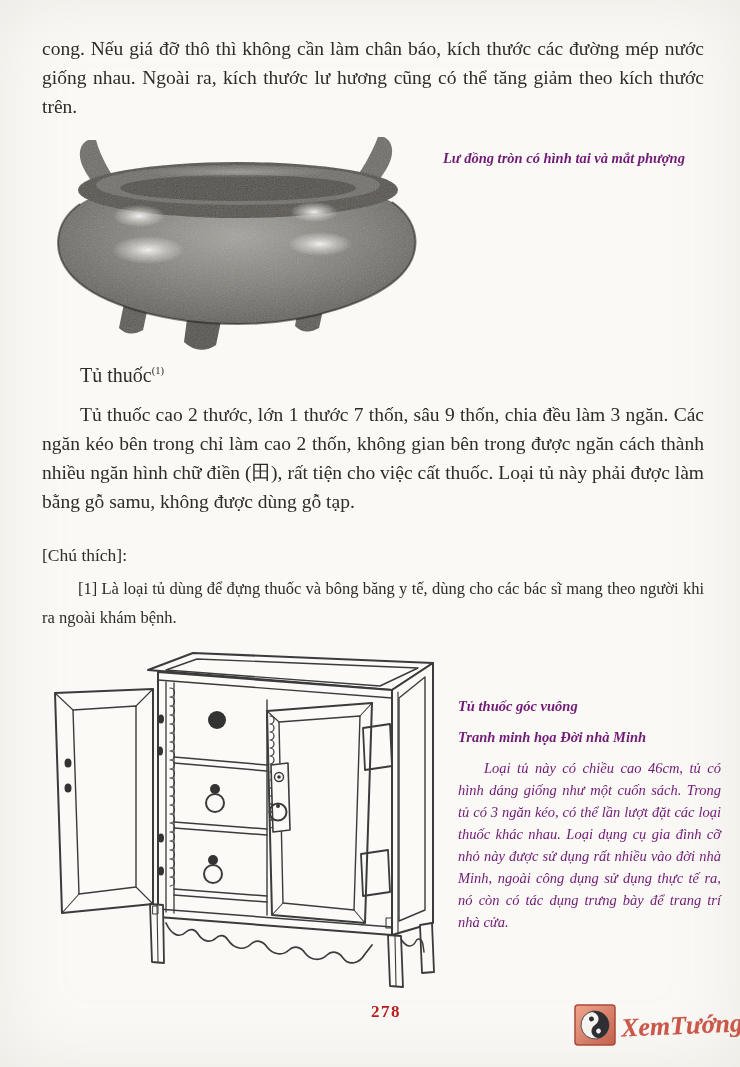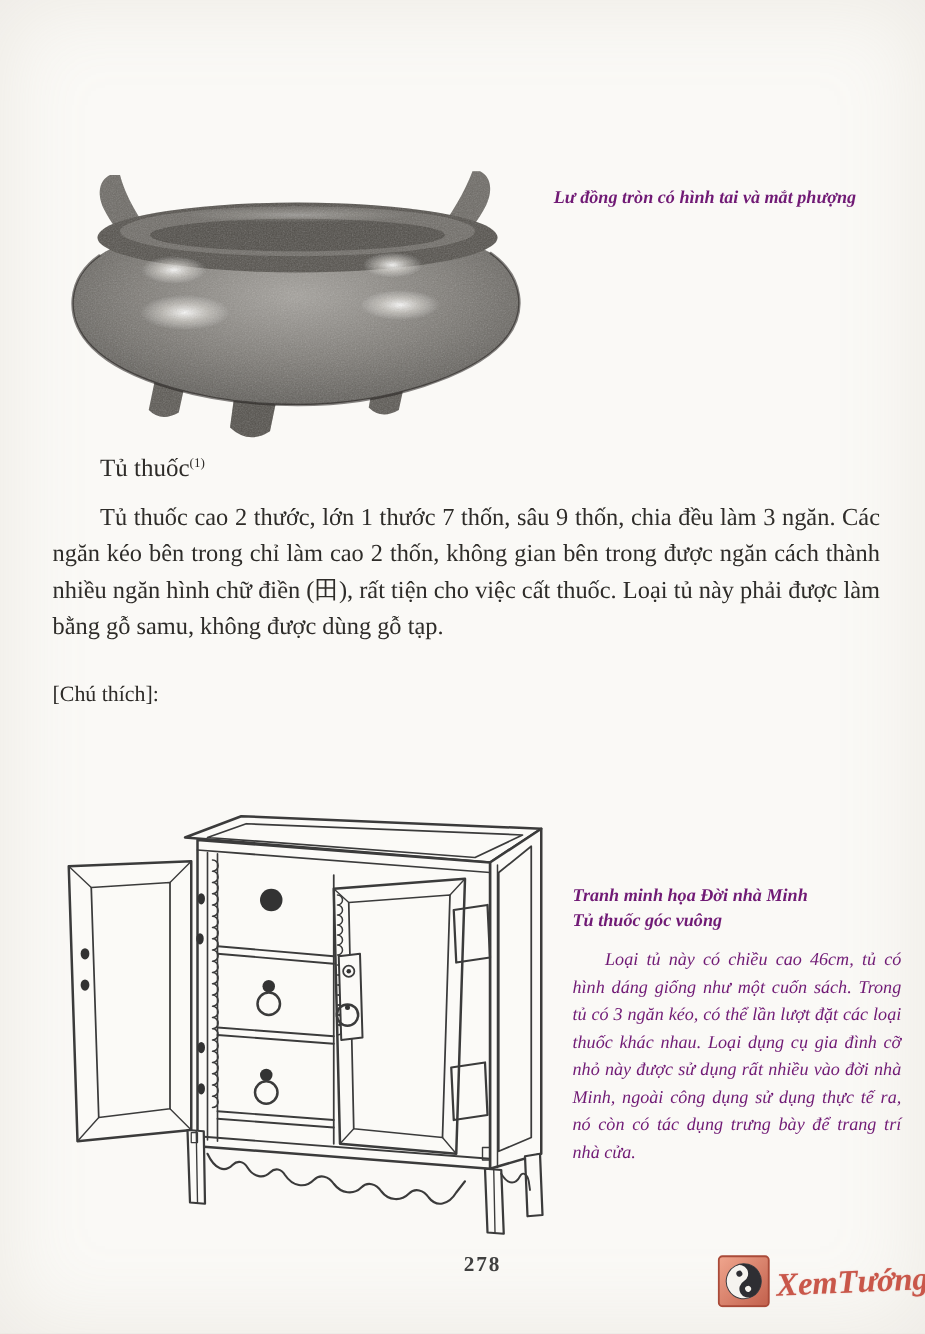--- a/index.html
+++ b/index.html
@@ -23,33 +23,34 @@
   .cabinet-img { left:20px; top:640px; }
   .caption { position:absolute; font-style:italic; color:#701a75; }
   .caption-censer { left:443px; top:148px; width:272px; }
   .caption-cabinet { left:458px; top:696px; width:263px; }
   .cap-title { margin:0; font-weight:bold; font-size:14.5px; line-height:20px; }
   .caption-censer .cap-sub { margin:12px 0 0; }
   .caption-cabinet .cap-sub { margin:11px 0 0; }
   .cap-body { margin:10px 0 0; font-size:14.5px; text-align:justify; text-indent:26px; }
   .caption-censer .cap-body { line-height:20px; }
   .caption-cabinet .cap-body { line-height:22px; }
-  .page-number { position:absolute; left:371px; top:1002px; margin:0; font-size:17px; font-weight:bold; color:#404040; letter-spacing:1.5px; }
+  .page-number { position:absolute; left:371px; top:1002px; margin:0; font-size:17px; font-weight:bold; color:#b91c1c; letter-spacing:1.5px; }
   .watermark { position:absolute; left:574px; top:1004px; display:flex; align-items:flex-start; gap:5px; }
   .wm-text {
     font-style:italic; font-weight:bold; font-size:26px; line-height:42px;
     color:#c9574a; transform:rotate(-2.5deg); white-space:nowrap;
     text-shadow:0 0 1px rgba(201,87,74,0.4);
   }
 </style>
 </head>
 <body>
 
 <div class="page">
 
+  <p class="body-text intro">cong. Nếu giá đỡ thô thì không cần làm chân báo, kích thước các đường mép nước giống nhau. Ngoài ra, kích thước lư hương cũng có thể tăng giảm theo kích thước trên.</p>
 
   <svg class="figure-img censer-img" width="390" height="228" viewBox="0 0 390 228" aria-hidden="true">
     <defs>
       <radialGradient id="cg-body" cx="0.5" cy="0.4" r="0.78">
         <stop offset="0" stop-color="#a6a39e"></stop>
         <stop offset="0.45" stop-color="#807d78"></stop>
         <stop offset="1" stop-color="#4a4844"></stop>
       </radialGradient>
       <radialGradient id="cg-glare">
         <stop offset="0" stop-color="#ffffff" stop-opacity="0.95"></stop>
@@ -92,20 +93,21 @@
 
   <div class="caption caption-censer">
     <p class="cap-title">Lư đồng tròn có hình tai và mắt phượng</p>
   </div>
 
   <h3 class="section-heading"><span>Tủ thuốc</span><sup>(1)</sup></h3>
 
   <p class="body-text section-body">Tủ thuốc cao 2 thước, lớn 1 thước 7 thốn, sâu 9 thốn, chia đều làm 3 ngăn. Các ngăn kéo bên trong chỉ làm cao 2 thốn, không gian bên trong được ngăn cách thành nhiều ngăn hình chữ điền (田), rất tiện cho việc cất thuốc. Loại tủ này phải được làm bằng gỗ samu, không được dùng gỗ tạp.</p>
 
   <p class="notes-label">[Chú thích]:</p>
+  <p class="note-text">[1] Là loại tủ dùng để đựng thuốc và bông băng y tế, dùng cho các bác sĩ mang theo người khi ra ngoài khám bệnh.</p>
 
   <svg class="figure-img cabinet-img" width="420" height="360" viewBox="0 0 420 360" aria-hidden="true" stroke-linejoin="round" stroke-linecap="round">
     <g fill="#fbfaf7" stroke="#3b3b3b" stroke-width="2">
 
       <path d="M128,30 L173,13 L413,23 L372,50 Z"></path>
       <path d="M146,30 L177,19 L398,28 L360,46 Z" fill="none" stroke-width="1.4"></path>
 
       <path d="M372,50 L413,23 L413,283 L372,295 Z"></path>
       <path d="M379,58 L405,37 L405,270 L379,281 Z" fill="none" stroke-width="1.4"></path>
 
@@ -158,22 +160,22 @@
       <circle cx="259" cy="137" r="1.8" fill="#333" stroke="none"></circle>
       <circle cx="258" cy="172" r="8.5" fill="none" stroke-width="2"></circle>
       <circle cx="258" cy="166" r="2" fill="#333" stroke="none"></circle>
 
       <path d="M343,88 L370,84 L372,126 L345,130 Z" fill="none" stroke-width="1.8"></path>
       <path d="M341,214 L368,210 L370,252 L343,256 Z" fill="none" stroke-width="1.8"></path>
     </g>
   </svg>
 
   <div class="caption caption-cabinet">
+    <p class="cap-title">Tủ thuốc góc vuông</p>
     <p class="cap-title cap-sub">Tranh minh họa Đời nhà Minh</p>
-    <p class="cap-title">Tủ thuốc góc vuông</p>
     <p class="cap-body">Loại tủ này có chiều cao 46cm, tủ có hình dáng giống như một cuốn sách. Trong tủ có 3 ngăn kéo, có thể lần lượt đặt các loại thuốc khác nhau. Loại dụng cụ gia đình cỡ nhỏ này được sử dụng rất nhiều vào đời nhà Minh, ngoài công dụng sử dụng thực tế ra, nó còn có tác dụng trưng bày để trang trí nhà cửa.</p>
   </div>
 
   <p class="page-number">278</p>
 
   <div class="watermark">
     <svg width="42" height="42" viewBox="0 0 42 42" aria-hidden="true">
       <defs>
         <linearGradient id="wm-box" x1="0" y1="0" x2="1" y2="1">
           <stop offset="0" stop-color="#f0a68e"></stop>

